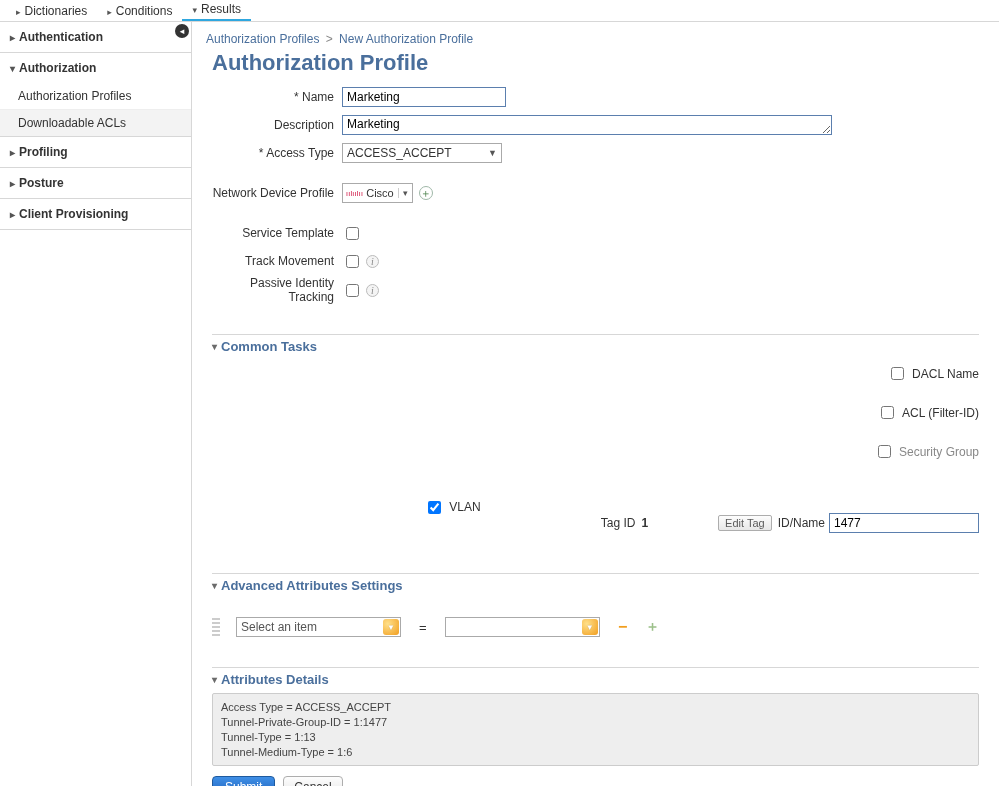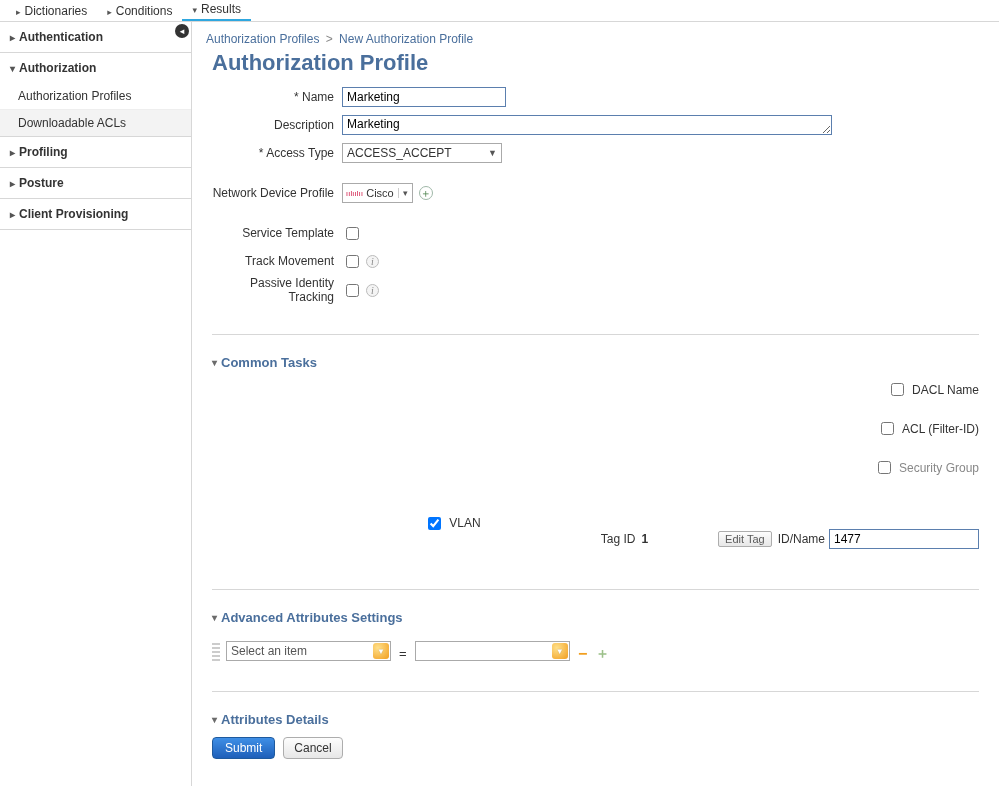--- a/index.html
+++ b/index.html
@@ -39,36 +39,36 @@
 
   .nd-profile { display:inline-flex; align-items:center; border:1px solid #aaa; height:20px; background:#fff; font-size:11px; }
   .nd-profile .brand { color:#c03; font-size:7px; padding:0 3px; letter-spacing:0.3px; }
   .nd-profile .brandtxt { padding-right:4px; }
   .nd-profile .dd { border-left:1px solid #ccc; width:14px; text-align:center; font-size:9px; color:#555; }
   .plus-circle { display:inline-flex; width:14px; height:14px; border:1px solid #9fb8a8; border-radius:50%; align-items:center; justify-content:center; color:#4a804a; font-size:11px; margin-left:6px; cursor:pointer; }
 
   .chk { width:13px; height:13px; }
   .info-ico { display:inline-flex; width:13px; height:13px; border:1px solid #bbb; border-radius:50%; align-items:center; justify-content:center; font-style:italic; font-family:'Times New Roman', serif; font-size:10px; color:#888; margin-left:4px; background:#f4f4f4;}
 
-  .section-block { border-top:1px solid #d7d7d7; margin-top:30px; padding-top:20px; }
+  .section-block { border-top:1px solid #d7d7d7; margin-top:30px; padding-top:4px; }
   .section-head { font-size:13px; font-weight:bold; color:#4a6f9c; display:flex; align-items:center; gap:4px; cursor:pointer; }
   .section-head::before { content:"\25BE"; font-size:10px; color:#6b6b6b; }
 
   .task-row { display:flex; align-items:center; padding:10px 0 10px 10px; font-size:12px;justify-content:flex-end; }
   .task-row input[type=checkbox] { margin-right:8px; }
   .task-row.dim label { color:#888; }
   .vlan-extra { display:flex; align-items:center; margin-left:120px;margin-top:32px; }
   .btn-small { font-size:11px; padding:1px 6px; border:1px solid #adadad; border-radius:2px; background:linear-gradient(#fdfdfd,#e7e7e7); color:#5a5a5a; cursor:pointer; }
 
   .combo { display:inline-flex; align-items:center; border:1px solid #aaa; height:20px; background:#fff; width:165px; position:relative; }
   .combo .combo-text { flex:1; padding:1px 4px; font-size:12px; color:#555; }
   .combo .combo-caret { width:16px; height:16px; border-radius:3px; background:radial-gradient(circle at 30% 30%, #ffe08a, #f19e1f); display:flex; align-items:center; justify-content:center; color:#fff; font-size:9px; margin-right:1px;}
   .combo .combo-caret::before { content:"\25BC"; font-size:8px; color:#fff; text-shadow:0 0 1px rgba(0,0,0,.3); }
 
-  .adv-row { display:flex; align-items:flex-end; gap:6px; margin-top:16px; }
+  .adv-row { display:flex; align-items:center; gap:16px; margin-top:24px; }
   .drag-handle { width:8px; height:18px; background:repeating-linear-gradient(#ccc,#ccc 2px,#fff 2px,#fff 4px); cursor:grab; }
   .eq { font-size:13px; color:#333; padding:0 2px; }
   .minus-ico { width:14px; height:14px; display:inline-flex; align-items:center; justify-content:center; color:#f19e1f; font-weight:bold; font-size:16px; cursor:pointer;}
   .plus-ico { width:14px; height:14px; display:inline-flex; align-items:center; justify-content:center; color:#9cc08a; font-weight:bold; font-size:14px; cursor:pointer;}
 
   .detail-box { border:1px solid #ccc; background:#eee; padding:6px 8px; margin-top:6px; font-size:11px; color:#444; line-height:1.35; border-radius:2px; min-height:56px; }
 
   .action-row { margin-top:10px; display:flex; gap:8px; }
   .btn-primary { background:linear-gradient(#3f8fe6,#1e5fb9); color:#fff; border:1px solid #1e5a9e; border-radius:4px; padding:3px 12px; font-size:12px; cursor:pointer; }
   .btn-cancel { background:linear-gradient(#fdfdfd,#e7e7e7); color:#333; border:1px solid #adadad; border-radius:4px; padding:3px 10px; font-size:12px; cursor:pointer; }
@@ -222,20 +222,26 @@
         </div>
         <span class="minus-ico">−</span>
         <span class="plus-ico">＋</span>
       </div>
     </div>
 
     <div class="section-block">
       <div class="section-head">
           <span>Attributes Details</span>
         </div>
+      <div class="detail-box">
+        <div>Access Type = ACCESS_ACCEPT</div>
+        <div>Tunnel-Private-Group-ID = 1:1477</div>
+        <div>Tunnel-Type = 1:13</div>
+        <div>Tunnel-Medium-Type = 1:6</div>
+      </div>
     </div>
 
     <div class="action-row">
       <button class="btn-primary">Submit</button>
       <button class="btn-cancel">Cancel</button>
     </div>
 
   </div>
 </div>
 

